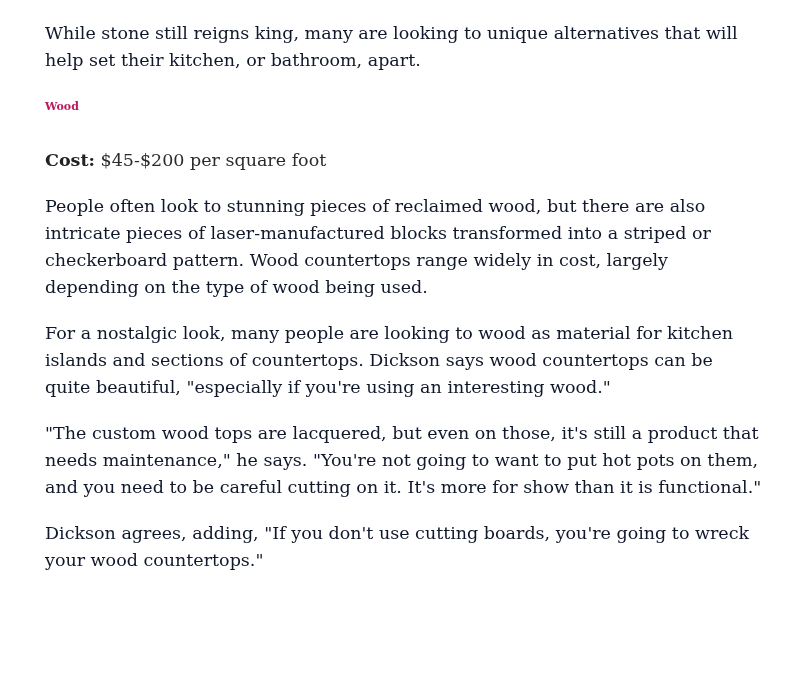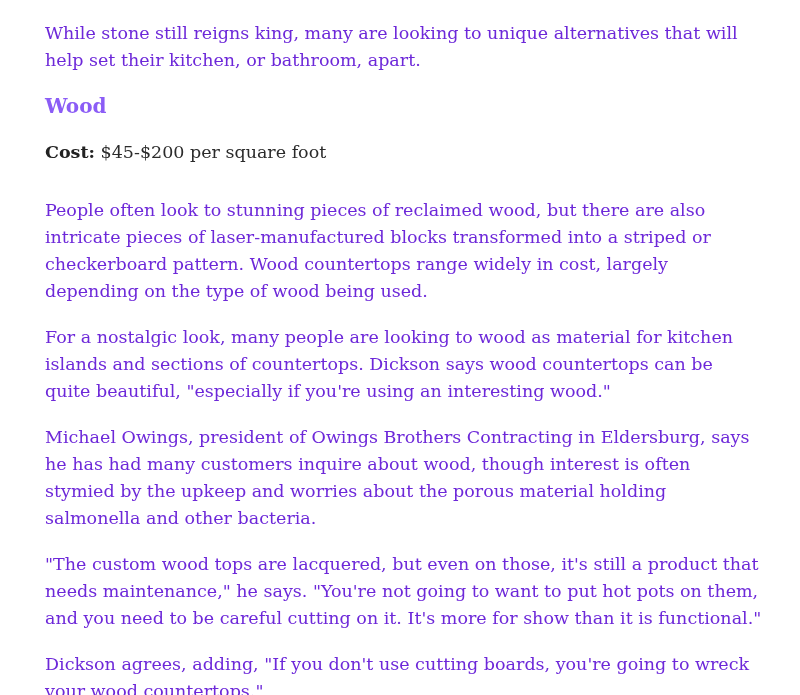--- a/index.html
+++ b/index.html
@@ -11,33 +11,33 @@
   .article {
     width: 800px;
     min-height: 695px;
     padding: 20px 38px 20px 45px;
     color: #2b2b2b;
   }
   .para {
     font-size: 17.5px;
     line-height: 27px;
     margin-bottom: 19px;
-    color: #6d28d9;
+    color: #0f172a;
   }
   .subhead {
-    font-size: 20px;
+    font-size: 11px;
     line-height: 27px;
     font-weight: bold;
-    margin-bottom: 19px;
-    color: #8b5cf6;
+    margin-bottom: 27px;
+    color: #be185d;
   }
   .cost-line {
     font-size: 17.5px;
     line-height: 27px;
-    margin-bottom: 31px;
+    margin-bottom: 19px;
     color: #2b2b2b;
   }
   .cost-label {
     font-weight: bold;
     color: #222222;
   }
 </style>
 </head>
 <body>
 
@@ -46,19 +46,18 @@
   <p class="para">While stone still reigns king, many are looking to unique alternatives that will help set their kitchen, or bathroom, apart.</p>
 
   <h2 class="subhead">Wood</h2>
 
   <p class="cost-line"><span class="cost-label">Cost:</span><span> $45-$200 per square foot</span></p>
 
   <p class="para">People often look to stunning pieces of reclaimed wood, but there are also intricate pieces of laser-manufactured blocks transformed into a striped or checkerboard pattern. Wood countertops range widely in cost, largely depending on the type of wood being used.</p>
 
   <p class="para">For a nostalgic look, many people are looking to wood as material for kitchen islands and sections of countertops. Dickson says wood countertops can be quite beautiful, "especially if you're using an interesting wood."</p>
 
-  <p class="para">Michael Owings, president of Owings Brothers Contracting in Eldersburg, says he has had many customers inquire about wood, though interest is often stymied by the upkeep and worries about the porous material holding salmonella and other bacteria.</p>
 
   <p class="para">"The custom wood tops are lacquered, but even on those, it's still a product that needs maintenance," he says. "You're not going to want to put hot pots on them, and you need to be careful cutting on it. It's more for show than it is functional."</p>
 
   <p class="para">Dickson agrees, adding, "If you don't use cutting boards, you're going to wreck your wood countertops."</p>
 
 </div>
 
 </body></html>

